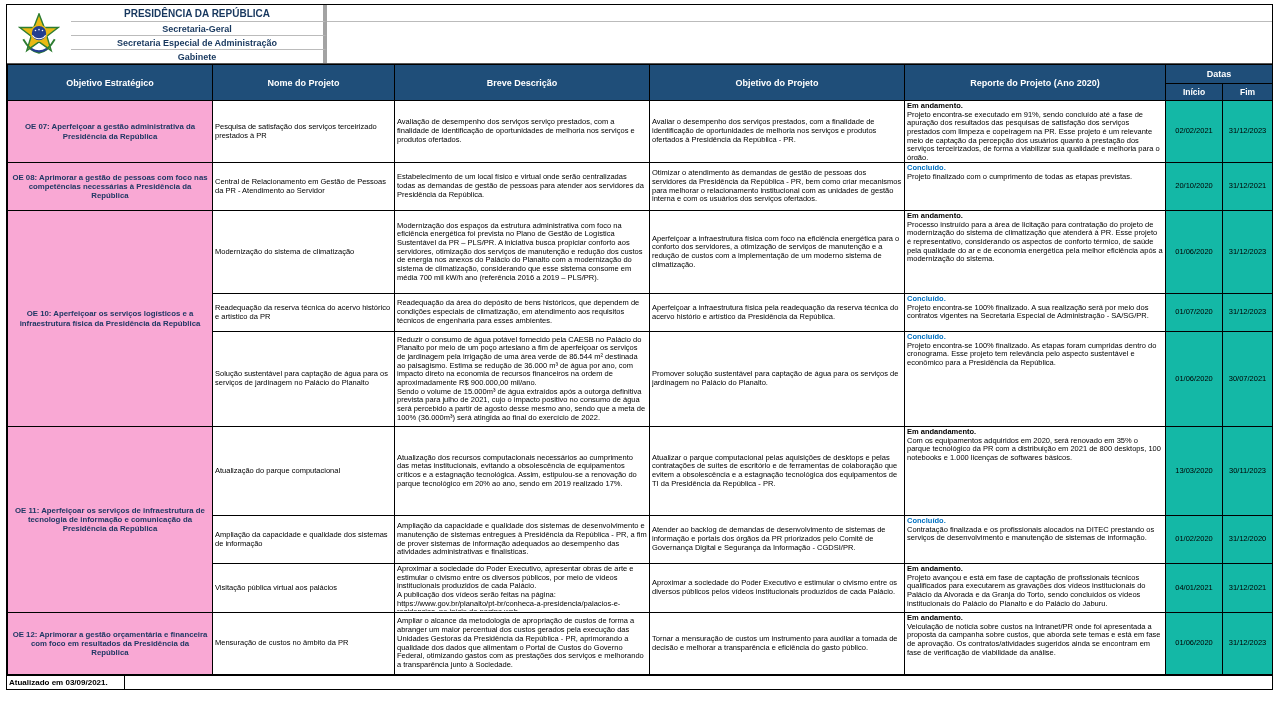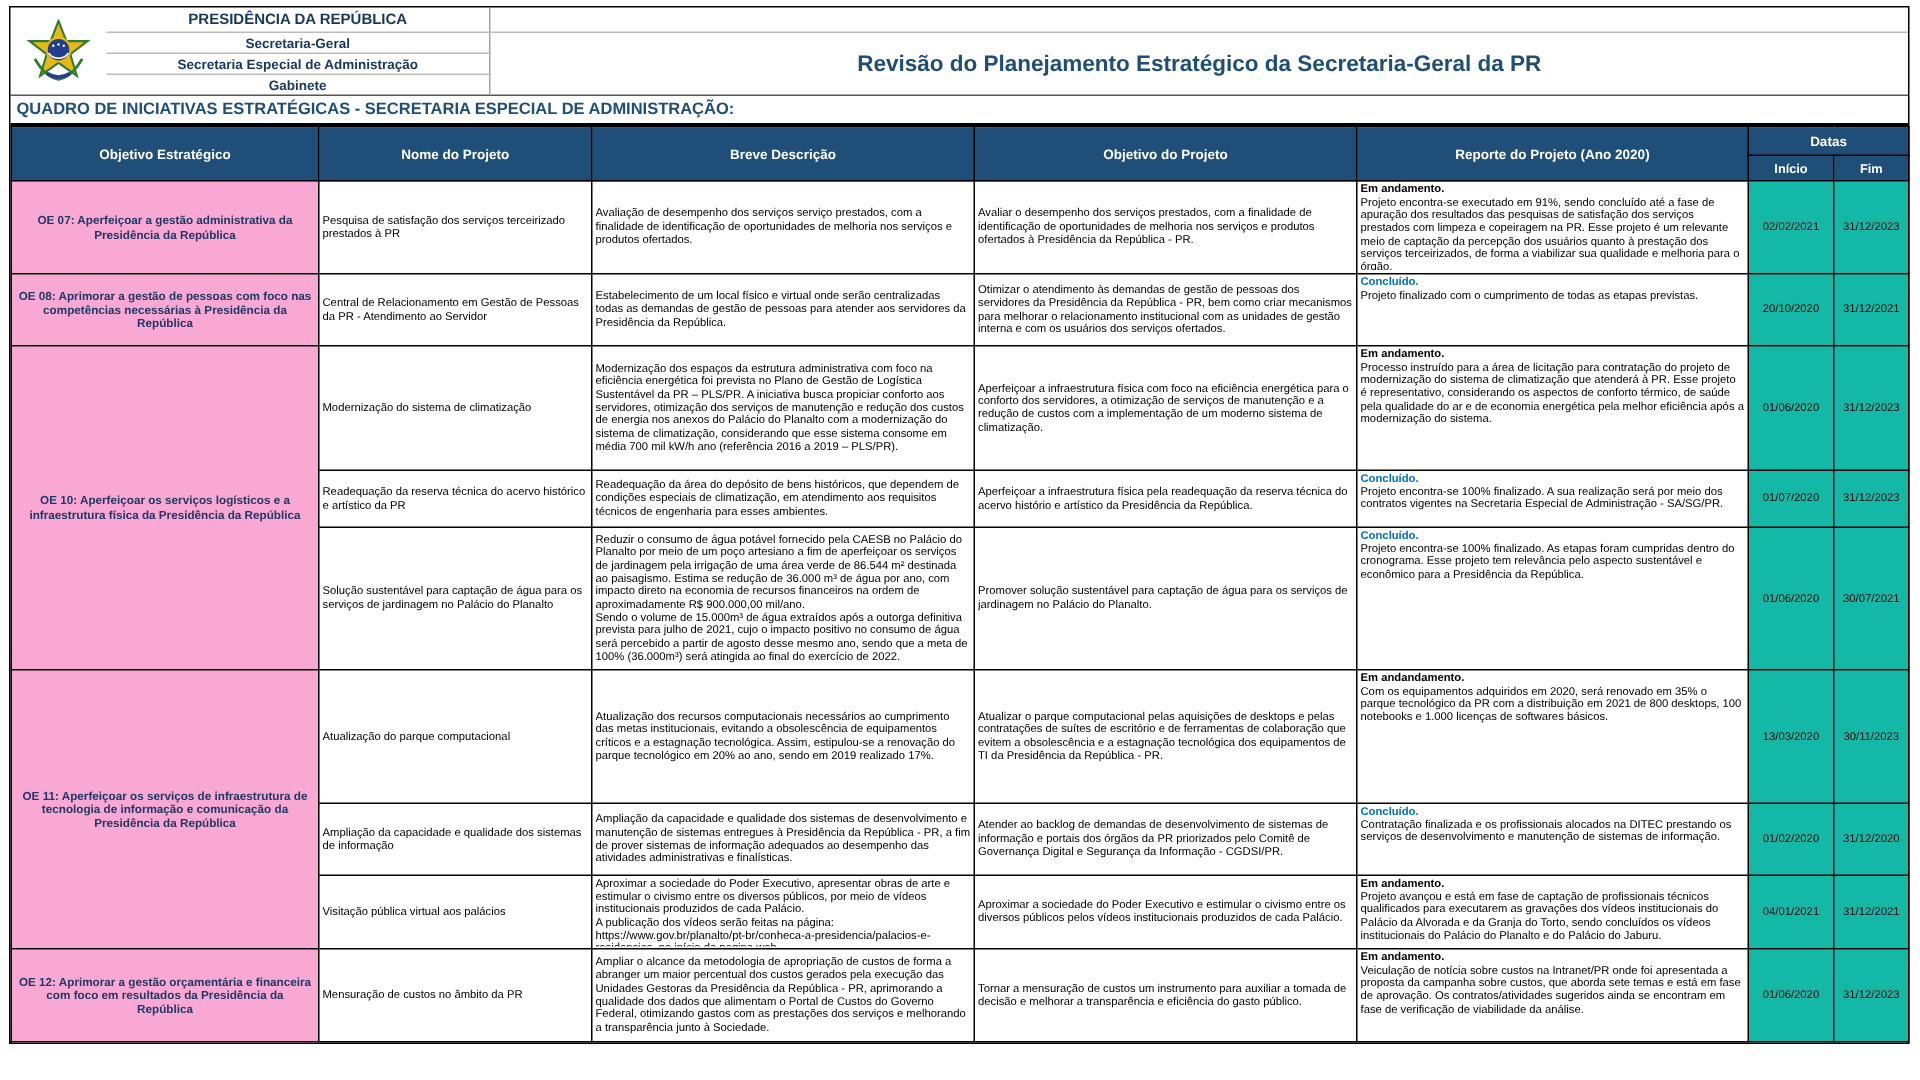--- a/index.html
+++ b/index.html
@@ -13,21 +13,21 @@
   }
   
   .top-header {
     display: grid;
     grid-template-columns: 64px 256px 1fr;
     grid-template-rows: 17px 14px 14px 13px;
     border-bottom: 1px solid #555;
   }
   .logo-cell { grid-column: 1; grid-row: 1 / span 4; display: flex; align-items: center; justify-content: center; }
   .org-line { grid-column: 2; display: flex; align-items: center; justify-content: center;
-    border-right: 1px solid #a3a3a3; border-bottom: 1px solid #bbb;
+    border-right: 4px solid #a3a3a3; border-bottom: 1px solid #bbb;
     font-weight: bold; color: #17375E; text-align: center; }
   .org-0 { grid-row: 1; font-size: 10px; }
   .org-1 { grid-row: 2; font-size: 9px; }
   .org-2 { grid-row: 3; font-size: 9px; }
   .org-3 { grid-row: 4; font-size: 9px; border-bottom: none; }
   .hdr-empty { grid-column: 3; grid-row: 1; border-bottom: 1px solid #bbb; }
   .doc-title {
     grid-column: 3; grid-row: 2 / span 3;
     display: flex; align-items: center; justify-content: center;
     font-size: 15px; font-weight: bold; color: #1F4E79;
@@ -85,24 +85,22 @@
         <circle cx="28" cy="20" r="0.9" fill="#fff"></circle>
         <path d="M6,30 Q14,44 24,45.5 Q34,44 42,30" fill="none" stroke="#2E7D32" stroke-width="2.2"></path>
         <path d="M15,41 Q24,46.5 33,41" fill="none" stroke="#233E8F" stroke-width="2.6"></path>
       </svg>
     </div>
     <div class="org-line org-0">PRESIDÊNCIA DA REPÚBLICA</div>
     <div class="org-line org-1">Secretaria-Geral</div>
     <div class="org-line org-2">Secretaria Especial de Administração</div>
     <div class="org-line org-3">Gabinete</div>
     <div class="hdr-empty"></div>
-    <div class="doc-title">Revisão do Planejamento Estratégico da Secretaria-Geral da PR</div>
   </div>
 
-  <div class="section-title">QUADRO DE INICIATIVAS ESTRATÉGICAS - SECRETARIA ESPECIAL DE ADMINISTRAÇÃO:</div>
 
   <table>
     <colgroup>
       <col style="width:205px">
         <col style="width:182px">
         <col style="width:255px">
       <col style="width:255px">
         <col style="width:261px">
         <col style="width:57px">
         <col style="width:50px">
@@ -254,14 +252,17 @@
           </td>
         <td class="c-rep">
             <div class="clip" style="max-height:58px"><span class="status" style="color: rgb(0, 0, 0);">Em andamento.</span><span>Veiculação de notícia sobre custos na Intranet/PR onde foi apresentada a proposta da campanha sobre custos, que aborda sete temas e está em fase de aprovação. Os contratos/atividades sugeridos ainda se encontram em fase de verificação de viabilidade da análise.</span></div>
           </td>
         <td class="c-date">01/06/2020</td>
         <td class="c-date">31/12/2023</td>
       </tr>
     </tbody>
   </table>
 
+  <div class="footer">
+    <div class="footer-cell">Atualizado em 03/09/2021.</div>
+  </div>
 
 </div>
 
 </body></html>

